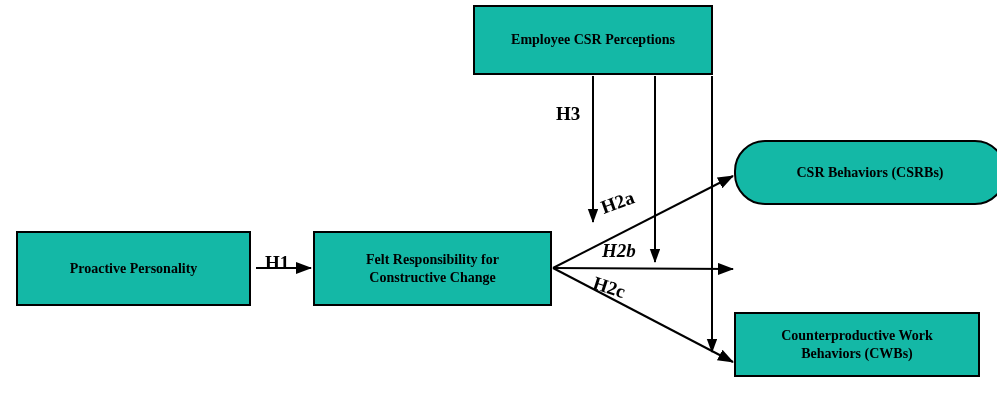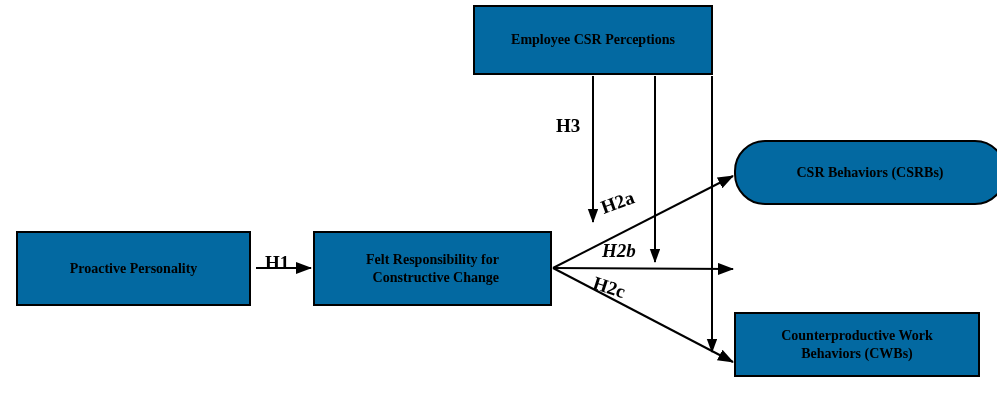--- a/index.html
+++ b/index.html
@@ -12,21 +12,21 @@
     width: 997px;
     height: 407px;
     background: #ffffff;
     overflow: hidden;
     font-family: "Liberation Serif", "DejaVu Serif", serif;
   }
   .node {
     position: absolute;
     box-sizing: border-box;
     border: 2px solid #000000;
-    background: #0369a1;
+    background: #14b8a6;
     display: flex;
     align-items: center;
     justify-content: center;
     text-align: center;
     color: #000000;
     font-weight: bold;
     line-height: 1.25;
     z-index: 3;
   }
   .node-label {
@@ -78,42 +78,42 @@
 
     <line x1="655" y1="76" x2="655" y2="262" stroke="#000000" stroke-width="2" marker-end="url(#arrow-sm)"></line>
 
     <line x1="712" y1="76" x2="712" y2="352" stroke="#000000" stroke-width="2" marker-end="url(#arrow-sm)"></line>
   </svg>
 
   <div class="node" style="left:16px; top:231px; width:235px; height:75px; font-size:14px;">
     <span class="node-label">Proactive Personality</span>
   </div>
 
-  <div class="node" style="left:313px; top:231px; width:239px; height:75px; font-size:14px;text-align:right;">
+  <div class="node" style="left:313px; top:231px; width:239px; height:75px; font-size:14px;">
     <span class="node-label">Felt Responsibility for
 Constructive Change</span>
   </div>
 
   <div class="node" style="left:473px; top:5px; width:240px; height:70px; font-size:14px;">
     <span class="node-label">Employee CSR Perceptions</span>
   </div>
 
   <div class="node" style="left:734px; top:140px; width:272px; height:65px; font-size:14px;border-radius:31px;">
     <span class="node-label">CSR Behaviors (CSRBs)</span>
   </div>
 
 
   <div class="node" style="left:734px; top:312px; width:246px; height:65px; font-size:14px;">
     <span class="node-label">Counterproductive Work
 Behaviors (CWBs)</span>
   </div>
 
   <div class="hyp" style="left:265px; top:236px; font-size:19px;margin-top:16px;">H1</div>
 
-  <div class="hyp" style="left:556px; top:115px; font-size:19px;">H3</div>
+  <div class="hyp" style="left:556px; top:103px; font-size:19px;">H3</div>
 
   <div class="hyp" style="left:598px; top:198px; font-size:19px; transform:rotate(-20deg); transform-origin:left top;">H2a</div>
 
   <div class="hyp" style="left:602px; top:240px; font-size:19px;font-style:italic;">H2b</div>
 
   <div class="hyp" style="left:597px; top:272px; font-size:19px; transform:rotate(18deg); transform-origin:left top;">H2c</div>
 
 </div>
 
 </body></html>

